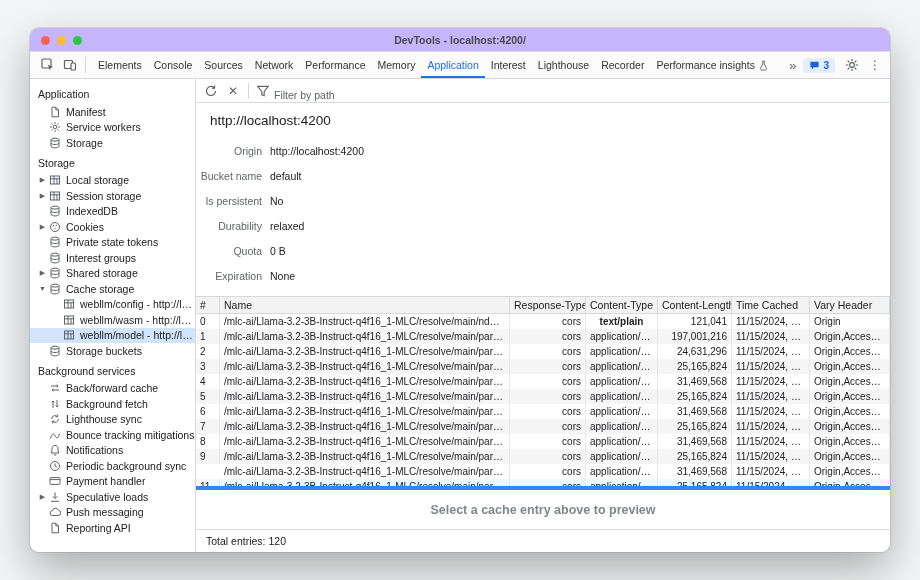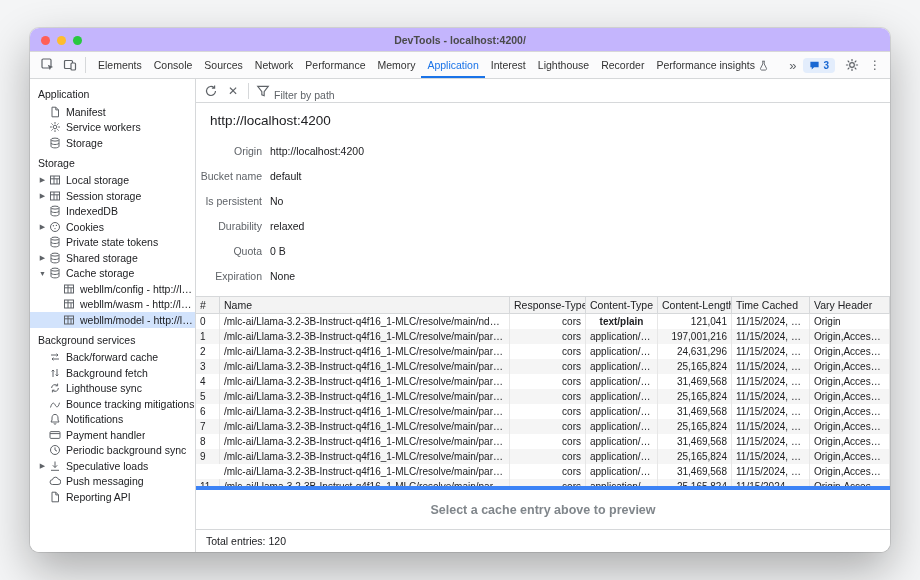--- a/index.html
+++ b/index.html
@@ -249,39 +249,50 @@
           <span class="icn">
             <svg viewBox="0 0 12 12">
               <ellipse cx="6" cy="2.6" rx="4" ry="1.5" fill="none" stroke="#5f6368"></ellipse>
               <path d="M2 2.6v6.8c0 .8 1.8 1.5 4 1.5s4-.7 4-1.5V2.6" fill="none" stroke="#5f6368"></path>
               <path d="M2 6c0 .8 1.8 1.5 4 1.5S10 6.8 10 6" fill="none" stroke="#5f6368"></path>
             </svg>
           </span>
           <span class="lbl">Private state tokens</span>
         </div>
         <div class="side-item">
-          <span class="arrow">▶</span>
+          <span class="arrow"></span>
           <span class="icn">
             <svg viewBox="0 0 12 12">
               <ellipse cx="6" cy="2.6" rx="4" ry="1.5" fill="none" stroke="#5f6368"></ellipse>
               <path d="M2 2.6v6.8c0 .8 1.8 1.5 4 1.5s4-.7 4-1.5V2.6" fill="none" stroke="#5f6368"></path>
               <path d="M2 6c0 .8 1.8 1.5 4 1.5S10 6.8 10 6" fill="none" stroke="#5f6368"></path>
             </svg>
           </span>
-          <span class="lbl">Shared storage</span>
-        </div>
-        <div class="side-item">
-          <span class="arrow">▼</span>
+          <span class="lbl">Interest groups</span>
+        </div>
+        <div class="side-item">
+          <span class="arrow">▶</span>
           <span class="icn">
             <svg viewBox="0 0 12 12">
               <ellipse cx="6" cy="2.6" rx="4" ry="1.5" fill="none" stroke="#5f6368"></ellipse>
               <path d="M2 2.6v6.8c0 .8 1.8 1.5 4 1.5s4-.7 4-1.5V2.6" fill="none" stroke="#5f6368"></path>
               <path d="M2 6c0 .8 1.8 1.5 4 1.5S10 6.8 10 6" fill="none" stroke="#5f6368"></path>
             </svg>
           </span>
+          <span class="lbl">Shared storage</span>
+        </div>
+        <div class="side-item">
+          <span class="arrow">▼</span>
+          <span class="icn">
+            <svg viewBox="0 0 12 12">
+              <ellipse cx="6" cy="2.6" rx="4" ry="1.5" fill="none" stroke="#5f6368"></ellipse>
+              <path d="M2 2.6v6.8c0 .8 1.8 1.5 4 1.5s4-.7 4-1.5V2.6" fill="none" stroke="#5f6368"></path>
+              <path d="M2 6c0 .8 1.8 1.5 4 1.5S10 6.8 10 6" fill="none" stroke="#5f6368"></path>
+            </svg>
+          </span>
           <span class="lbl">Cache storage</span>
         </div>
         <div class="side-item child">
           <span class="arrow"></span>
           <span class="icn">
             <svg viewBox="0 0 12 12">
               <rect x="1.5" y="2" width="9" height="8" fill="none" stroke="#5f6368"></rect>
               <path d="M1.5 4.8h9M5 2v8M8 4.8V10" fill="none" stroke="#5f6368"></path>
             </svg>
           </span>
@@ -299,20 +310,31 @@
         </div>
         <div class="side-item selected child">
           <span class="arrow"></span>
           <span class="icn">
             <svg viewBox="0 0 12 12">
               <rect x="1.5" y="2" width="9" height="8" fill="none" stroke="#5f6368"></rect>
               <path d="M1.5 4.8h9M5 2v8M8 4.8V10" fill="none" stroke="#5f6368"></path>
             </svg>
           </span>
           <span class="lbl">webllm/model - http://loc…</span>
+        </div>
+        <div class="side-item">
+          <span class="arrow"></span>
+          <span class="icn">
+            <svg viewBox="0 0 12 12">
+              <ellipse cx="6" cy="2.6" rx="4" ry="1.5" fill="none" stroke="#5f6368"></ellipse>
+              <path d="M2 2.6v6.8c0 .8 1.8 1.5 4 1.5s4-.7 4-1.5V2.6" fill="none" stroke="#5f6368"></path>
+              <path d="M2 6c0 .8 1.8 1.5 4 1.5S10 6.8 10 6" fill="none" stroke="#5f6368"></path>
+            </svg>
+          </span>
+          <span class="lbl">Storage buckets</span>
         </div>
         <div class="section-title">Background services</div>
         <div class="side-item">
           <span class="arrow"></span>
           <span class="icn">
             <svg viewBox="0 0 12 12">
               <path d="M2 4h7M9 4L7.6 2.6M9 4L7.6 5.4M10 8H3m0 0l1.4-1.4M3 8l1.4 1.4" fill="none" stroke="#5f6368"></path>
             </svg>
           </span>
           <span class="lbl">Back/forward cache</span>
@@ -354,35 +376,35 @@
               <path d="M6 1.4c-2 0-3 1.6-3 3.6v2L2 9h8L9 7V5c0-2-1-3.6-3-3.6z" fill="none" stroke="#5f6368"></path>
               <path d="M5 10.3a1 1 0 0 0 2 0" fill="none" stroke="#5f6368"></path>
             </svg>
           </span>
           <span class="lbl">Notifications</span>
         </div>
         <div class="side-item">
           <span class="arrow"></span>
           <span class="icn">
             <svg viewBox="0 0 12 12">
+              <circle cx="6" cy="6" r="4.5" fill="none" stroke="#5f6368"></circle>
+              <path d="M6 3.4V6l2 1.2" fill="none" stroke="#5f6368"></path>
+            </svg>
+          </span>
+          <span class="lbl">Periodic background sync</span>
+        </div>
+        <div class="side-item">
+          <span class="arrow"></span>
+          <span class="icn">
+            <svg viewBox="0 0 12 12">
               <rect x="1" y="2.6" width="10" height="6.8" rx="1" fill="none" stroke="#5f6368"></rect>
               <path d="M1 4.6h10" fill="none" stroke="#5f6368"></path>
             </svg>
           </span>
           <span class="lbl">Payment handler</span>
-        </div>
-        <div class="side-item">
-          <span class="arrow"></span>
-          <span class="icn">
-            <svg viewBox="0 0 12 12">
-              <circle cx="6" cy="6" r="4.5" fill="none" stroke="#5f6368"></circle>
-              <path d="M6 3.4V6l2 1.2" fill="none" stroke="#5f6368"></path>
-            </svg>
-          </span>
-          <span class="lbl">Periodic background sync</span>
         </div>
         <div class="side-item">
           <span class="arrow">▶</span>
           <span class="icn">
             <svg viewBox="0 0 12 12">
               <path d="M6 1.5v6M6 7.5L3.8 5.3M6 7.5l2.2-2.2M2 10.3h8" fill="none" stroke="#5f6368"></path>
             </svg>
           </span>
           <span class="lbl">Speculative loads</span>
         </div>

